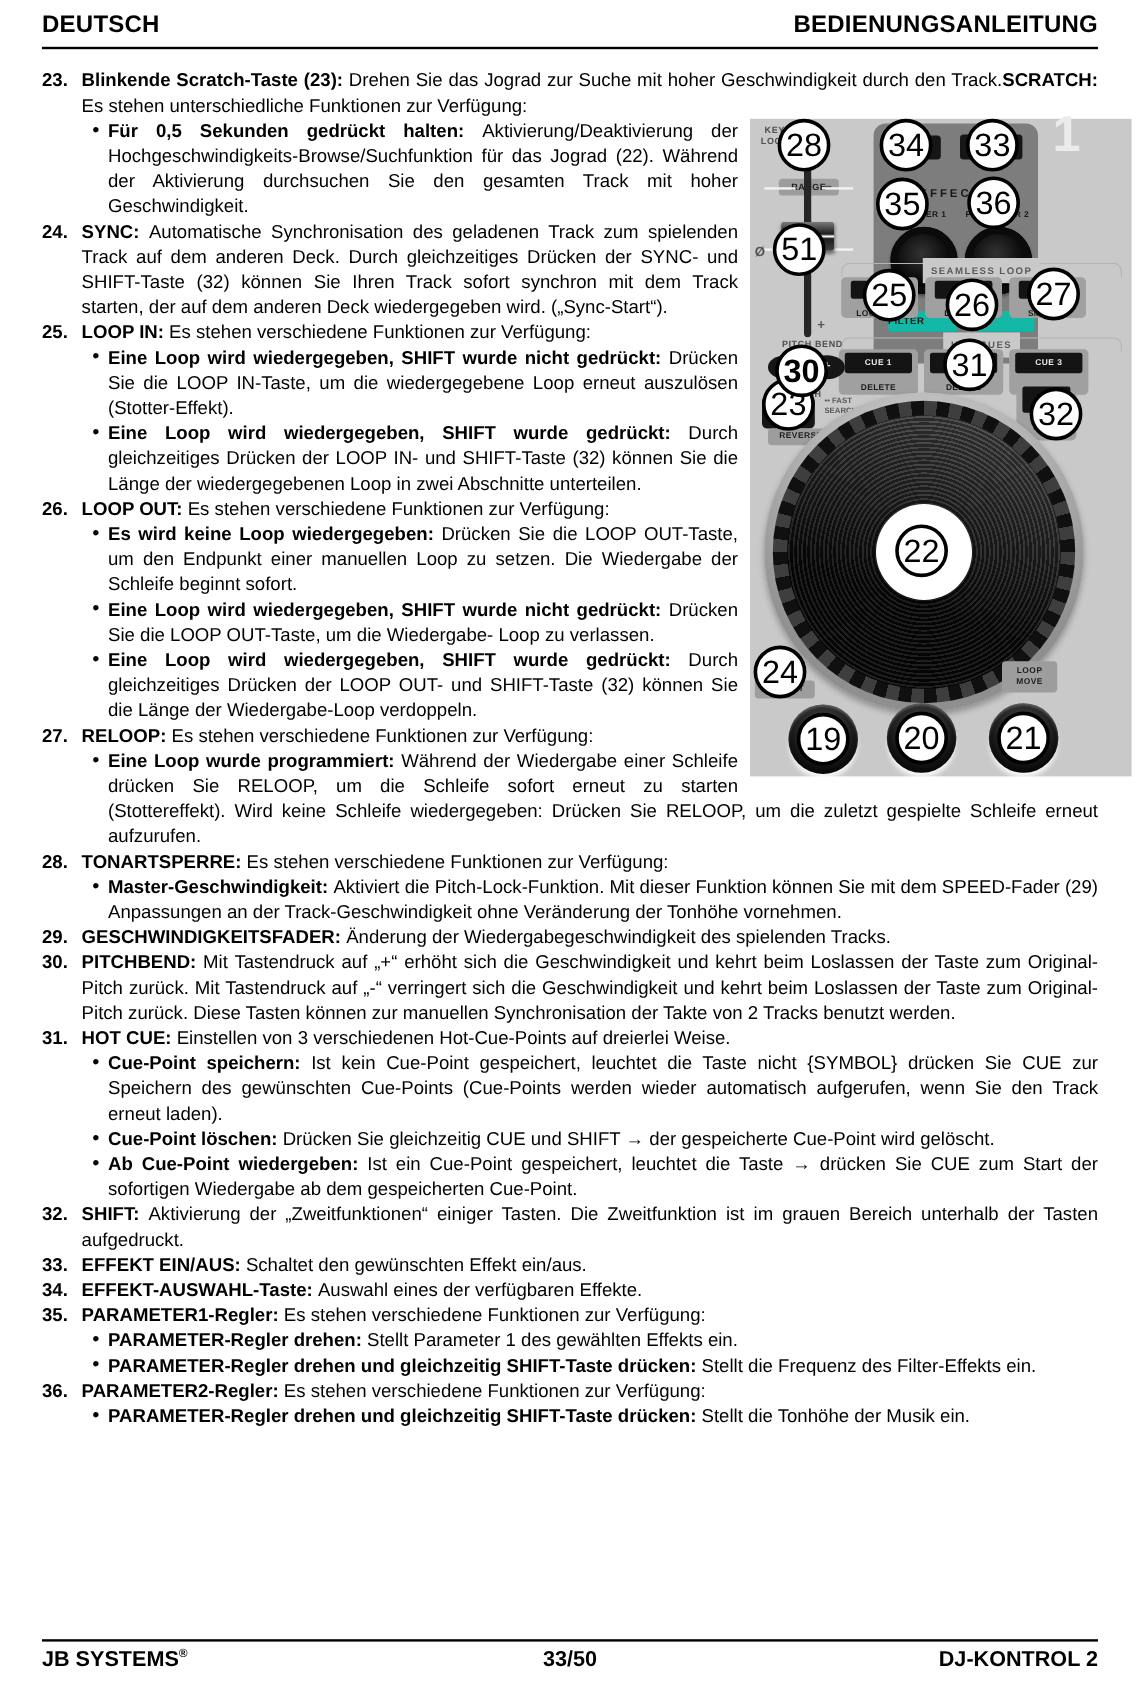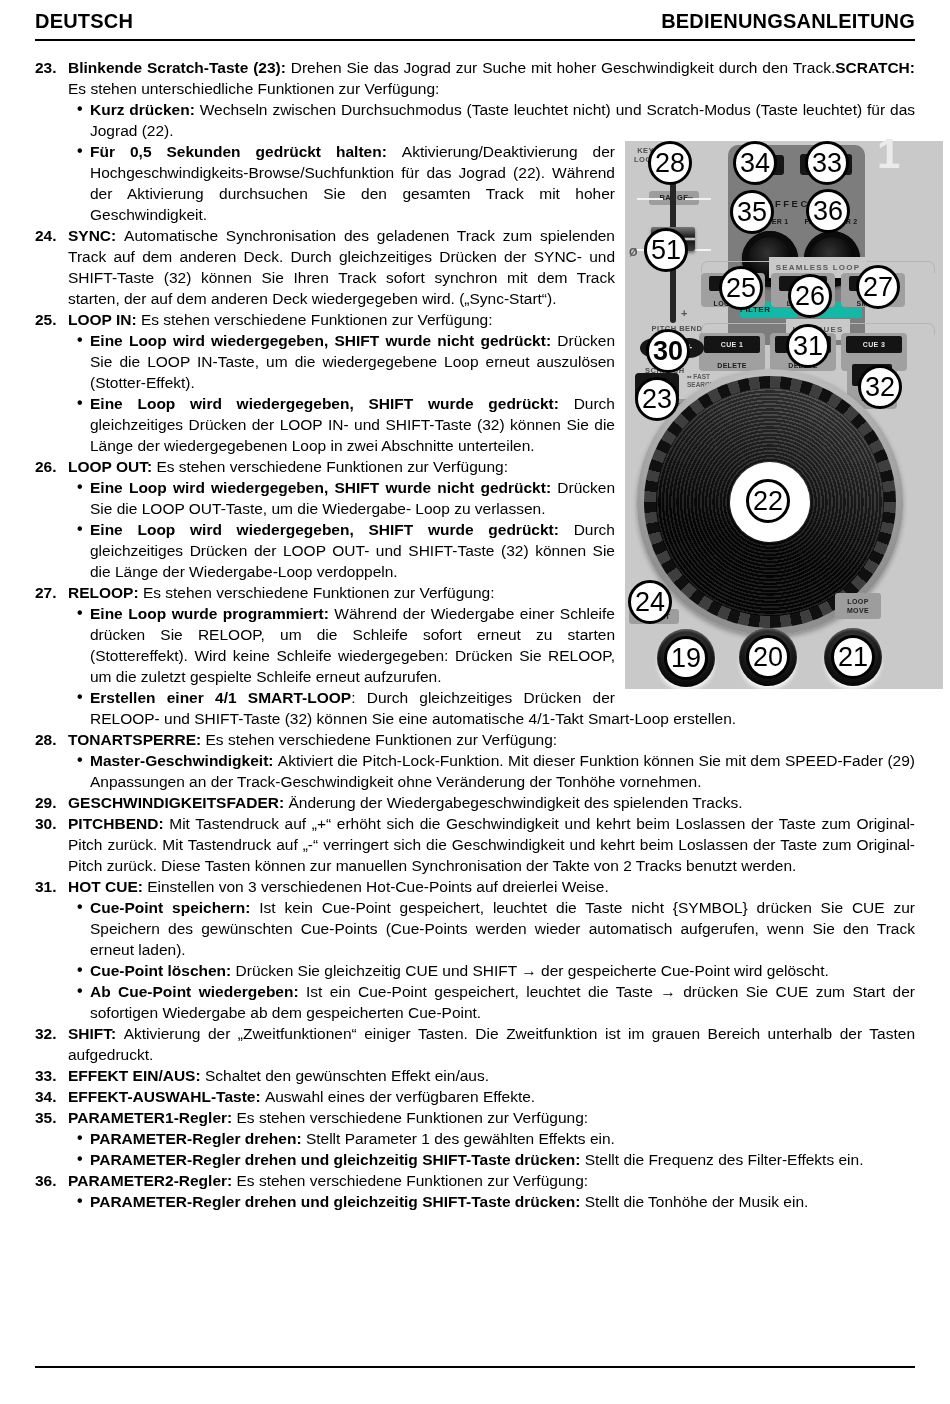--- a/index.html
+++ b/index.html
@@ -108,39 +108,38 @@
   .rb19{left:32px;top:488px;} .rb20{left:114px;top:487px;} .rb21{left:199px;top:487px;}
 
   
   .co{position:absolute;width:44px;height:44px;border-radius:50%;background:#fff;border:3px solid #000;
     display:flex;align-items:center;justify-content:center;font-size:27px;color:#000;line-height:1;z-index:6;}
   .co28{left:23px;top:0px;} .co34{left:108px;top:0px;} .co33{left:180px;top:0px;}
   .co35{left:105px;top:49px;} .co36{left:181px;top:48px;}
   .co29{left:19px;top:87px;}
   .co25{left:94px;top:125px;} .co26{left:163px;top:133px;text-align:right;} .co27{left:231px;top:124px;}
   .co30{left:21px;top:188px;font-weight:bold;} .co31{left:161px;top:183px;}
-  .co23{left:10px;top:236px;text-align:right;} .co32{left:233px;top:224px;}
+  .co23{left:10px;top:216px;text-align:right;} .co32{left:233px;top:224px;}
   .co22{left:121px;top:338px;}
   .co24{left:3px;top:439px;}
   .co19{left:39px;top:495px;} .co20{left:121px;top:494px;} .co21{left:206px;top:494px;}
 </style>
 </head>
 <body>
 
 <div class="page">
 
   <div class="hdr">
     <span>DEUTSCH</span>
     <span>BEDIENUNGSANLEITUNG</span>
   </div>
   <div class="hdr-rule"></div>
 
   <div class="content">
       <div class="item"><span class="num">23.</span><b>Blinkende Scratch-Taste (23): </b>Drehen Sie das Jograd zur Suche mit hoher Geschwindigkeit durch den Track.<b>SCRATCH: </b>Es stehen unterschiedliche Funktionen zur Verfügung:<ul class="bullets">
-          <li><b>Kurz drücken: </b>Wechseln zwischen Durchsuchmodus (Taste leuchtet nicht) und Scratch-Modus (Taste leuchtet) für das Jograd (22).</li>
           <li><div class="device" id="device-float">
       <div class="abs deck-num">1</div>
 
       <div class="abs keylock tinylbl">
         <div>KEY</div>
                 <div>LOCK</div>
       </div>
       <div class="abs plate range-plate">RANGE</div>
 
       <div class="abs fader-slot"></div>
@@ -247,26 +246,26 @@
       <div class="co co35">35</div>
       <div class="co co36">36</div>
     </div><b>Für 0,5 Sekunden gedrückt halten: </b>Aktivierung/Deaktivierung der Hochgeschwindigkeits-Browse/Suchfunktion für das Jograd (22). Während der Aktivierung durchsuchen Sie den gesamten Track mit hoher Geschwindigkeit.</li>
         </ul></div>
       <div class="item"><span class="num">24.</span><b>SYNC: </b>Automatische Synchronisation des geladenen Track zum spielenden Track auf dem anderen Deck. Durch gleichzeitiges Drücken der SYNC- und SHIFT-Taste (32) können Sie Ihren Track sofort synchron mit dem Track starten, der auf dem anderen Deck wiedergegeben wird. („Sync-Start“).</div>
       <div class="item"><span class="num">25.</span><b>LOOP IN: </b> Es stehen verschiedene Funktionen zur Verfügung:<ul class="bullets">
           <li><b>Eine Loop wird wiedergegeben, SHIFT wurde nicht gedrückt: </b>Drücken Sie die LOOP IN-Taste, um die wiedergegebene Loop erneut auszulösen (Stotter-Effekt).</li>
           <li><b>Eine Loop wird wiedergegeben, SHIFT wurde gedrückt: </b>Durch gleichzeitiges Drücken der LOOP IN- und SHIFT-Taste (32) können Sie die Länge der wiedergegebenen Loop in zwei Abschnitte unterteilen.</li>
         </ul></div>
       <div class="item"><span class="num">26.</span><b>LOOP OUT: </b> Es stehen verschiedene Funktionen zur Verfügung:<ul class="bullets">
+          <li><b>Es wird keine Loop wiedergegeben: </b>Drücken Sie die LOOP OUT-Taste, um den Endpunkt einer manuellen Loop zu setzen. Die Wiedergabe der Schleife beginnt sofort.</li>
           <li><b>Eine Loop wird wiedergegeben, SHIFT wurde nicht gedrückt: </b>Drücken Sie die LOOP OUT-Taste, um die Wiedergabe- Loop zu verlassen.</li>
           <li><b>Eine Loop wird wiedergegeben, SHIFT wurde gedrückt: </b>Durch gleichzeitiges Drücken der LOOP OUT- und SHIFT-Taste (32) können Sie die Länge der Wiedergabe-Loop verdoppeln.</li>
         </ul></div>
       <div class="item"><span class="num">27.</span><b>RELOOP: </b> Es stehen verschiedene Funktionen zur Verfügung:<ul class="bullets">
           <li><b>Eine Loop wurde programmiert: </b>Während der Wiedergabe einer Schleife drücken Sie RELOOP, um die Schleife sofort erneut zu starten (Stottereffekt). Wird keine Schleife wiedergegeben: Drücken Sie RELOOP, um die zuletzt gespielte Schleife erneut aufzurufen.</li>
-          <li><b>Erstellen einer 4/1 SMART-LOOP</b>: Durch gleichzeitiges Drücken der RELOOP- und SHIFT-Taste (32) können Sie eine automatische 4/1-Takt Smart-Loop erstellen.</li>
         </ul></div>
       <div class="item"><span class="num">28.</span><b>TONARTSPERRE: </b>Es stehen verschiedene Funktionen zur Verfügung:<ul class="bullets">
           <li><b>Master-Geschwindigkeit: </b>Aktiviert die Pitch-Lock-Funktion. Mit dieser Funktion können Sie mit dem SPEED-Fader (29) Anpassungen an der Track-Geschwindigkeit ohne Veränderung der Tonhöhe vornehmen.</li>
         </ul></div>
       <div class="item"><span class="num">29.</span><b>GESCHWINDIGKEITSFADER: </b>Änderung der Wiedergabegeschwindigkeit des spielenden Tracks.</div>
       <div class="item"><span class="num">30.</span><b>PITCHBEND: </b>Mit Tastendruck auf „+“ erhöht sich die Geschwindigkeit und kehrt beim Loslassen der Taste zum Original-Pitch zurück. Mit Tastendruck auf „-“ verringert sich die Geschwindigkeit und kehrt beim Loslassen der Taste zum Original-Pitch zurück. Diese Tasten können zur manuellen Synchronisation der Takte von 2 Tracks benutzt werden.</div>
       <div class="item"><span class="num">31.</span><b>HOT CUE: </b>Einstellen von 3 verschiedenen Hot-Cue-Points auf dreierlei Weise.<ul class="bullets">
           <li><b>Cue-Point speichern: </b>Ist kein Cue-Point gespeichert, leuchtet die Taste nicht {SYMBOL} drücken Sie CUE zur Speichern des gewünschten Cue-Points (Cue-Points werden wieder automatisch aufgerufen, wenn Sie den Track erneut laden).</li>
           <li><b>Cue-Point löschen: </b>Drücken Sie gleichzeitig CUE und SHIFT → der gespeicherte Cue-Point wird gelöscht.</li>
           <li><b>Ab Cue-Point wiedergeben: </b>Ist ein Cue-Point gespeichert, leuchtet die Taste → drücken Sie CUE zum Start der sofortigen Wiedergabe ab dem gespeicherten Cue-Point.</li>
@@ -277,14 +276,19 @@
       <div class="item"><span class="num">35.</span><b>PARAMETER1-Regler: </b>Es stehen verschiedene Funktionen zur Verfügung:<ul class="bullets">
           <li><b>PARAMETER-Regler drehen: </b>Stellt Parameter 1 des gewählten Effekts ein.</li>
           <li><b>PARAMETER-Regler drehen und gleichzeitig SHIFT-Taste drücken: </b>Stellt die Frequenz des Filter-Effekts ein.</li>
         </ul></div>
       <div class="item"><span class="num">36.</span><b>PARAMETER2-Regler: </b>Es stehen verschiedene Funktionen zur Verfügung:<ul class="bullets">
           <li><b>PARAMETER-Regler drehen und gleichzeitig SHIFT-Taste drücken: </b>Stellt die Tonhöhe der Musik ein.</li>
         </ul></div>
     </div>
 
   <div class="ftr-rule"></div>
+  <div class="ftr">
+    <span><span>JB SYSTEMS</span><sup>®</sup></span>
+    <span class="ctr">33/50</span>
+    <span>DJ-KONTROL 2</span>
+  </div>
 
 </div>
 
 </body></html>

